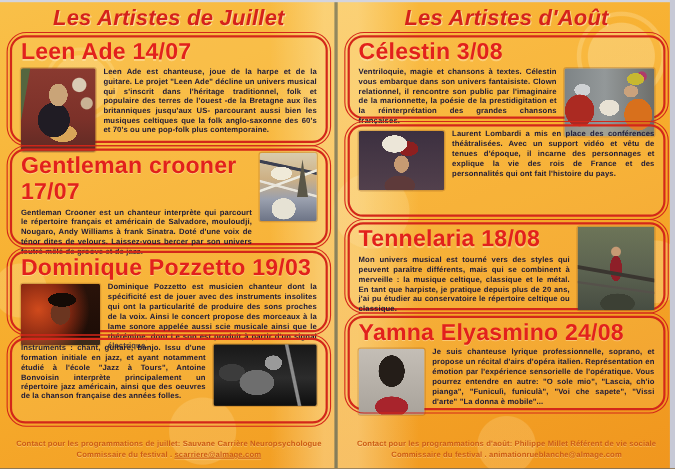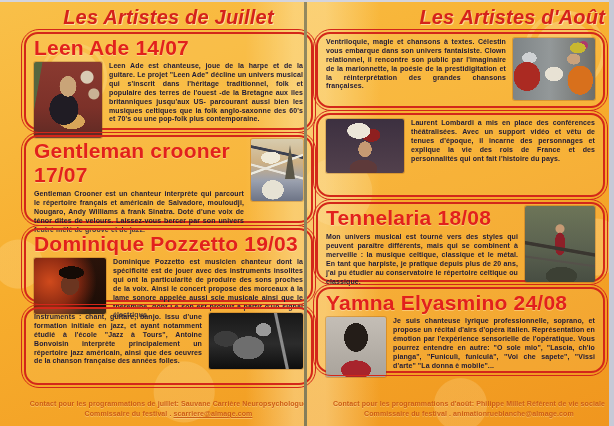--- a/index.html
+++ b/index.html
@@ -23,22 +23,22 @@
   }
   .top-edge{position:absolute;top:0;left:0;width:614px;height:2px;background:#d3d4de;z-index:5;}
   .fold-line{position:absolute;top:0;left:304px;width:3px;height:426px;background:linear-gradient(180deg,#93895f,#857d5a);z-index:4;}
   .page-edge{position:absolute;top:0;right:0;width:5px;height:426px;background:#c7c9d6;z-index:5;}
 
   .col{
     position:absolute;top:0;height:426px;width:307px;
     box-sizing:border-box;padding:5px 9px 4px 9px;
     display:flex;flex-direction:column;
   }
-  .col-july{left:15px;}
-  .col-august{left:307px;align-items:flex-end;}
+  .col-july{left:0;}
+  .col-august{left:307px;}
 
   .page-title{
     text-align:center;color:#d5221b;font-size:20px;font-weight:bold;font-style:italic;
     letter-spacing:.2px;height:24px;line-height:24px;margin-bottom:3px;
     text-shadow:1px 1px 0 rgba(255,248,220,.55);
   }
 
   .card{
     position:relative;box-sizing:border-box;
     border:2px solid #d3271a;border-radius:14px;
@@ -178,20 +178,21 @@
     <div class="col-footer">
       <span>Contact pour les programmations de juillet: Sauvane Carrière Neuropsychologue</span><br>
       <span>Commissaire du festival . </span><span class="email">scarriere@almage.com</span>
     </div>
   </div>
 
   <div class="col col-august">
     <div class="page-title">Les Artistes d'Août</div>
 
     <div class="card c-a1">
+      <h3 class="card-title">Célestin 3/08</h3>
       <div class="card-body">
         <p class="card-text">Ventriloquie, magie et chansons à textes. Célestin vous embarque dans son univers fantaisiste. Clown relationnel, il rencontre son public par l'imaginaire de la marionnette, la poésie de la prestidigitation et la réinterprétation des grandes chansons françaises.</p>
         <div class="photo ph-celestin"></div>
       </div>
     </div>
 
     <div class="card c-a2">
       <div class="card-body">
         <div class="photo ph-lombardi"></div>
         <p class="card-text">Laurent Lombardi a mis en place des conférences théâtralisées. Avec un support vidéo et vêtu de tenues d'époque, il incarne des personnages et explique la vie des rois de France et des personnalités qui ont fait l'histoire du pays.</p>

